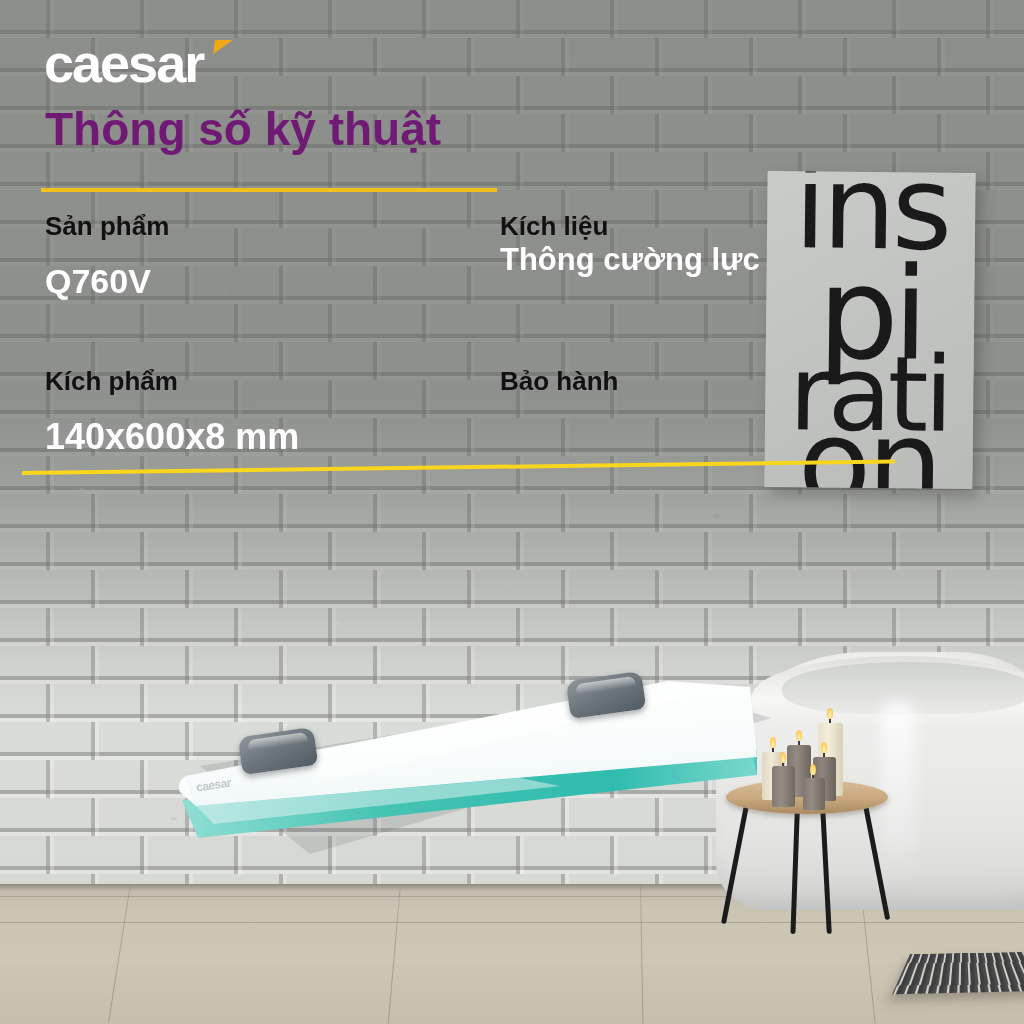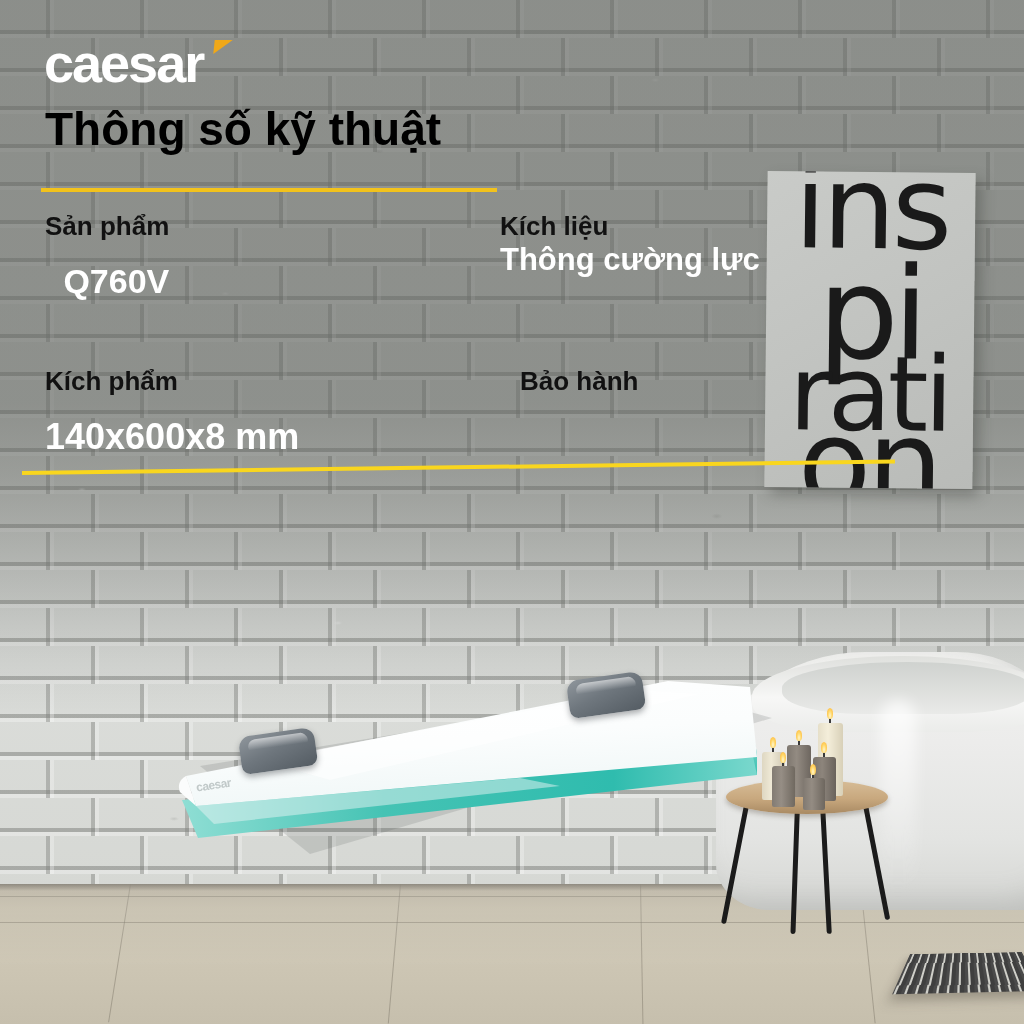--- a/index.html
+++ b/index.html
@@ -86,21 +86,21 @@
   }
   .logo-accent {
     position:absolute; left:214px; top:40px;
     width:0; height:0;
     border-left:18px solid #f0a818;
     border-bottom:14px solid transparent;
     transform:skewX(-6deg);
   }
   .title {
     position:absolute; left:45px; top:104px;
-    font-size:46px; font-weight:bold; color:#000000;
+    font-size:46px; font-weight:bold; color:#701a75;
     letter-spacing:0px; line-height:1.1;
   }
   .divider-top {
     position:absolute; left:41px; top:188px; width:456px; height:4px;
     background:#f2c21c;
   }
   .divider-bottom {
     position:absolute; left:22px; top:471px; width:873px; height:4px;
     background:#f9d61e;
     transform-origin:left center; transform:rotate(-0.75deg);
@@ -359,33 +359,33 @@
   </div>
 
   <div class="mat"></div>
 
   <div class="logo">caesar</div>
   <div class="logo-accent"></div>
 
   <div class="title">Thông số kỹ thuật</div>
   <div class="divider-top"></div>
 
-  <div class="spec" style="left:45px; top:212px;text-align:right;">
+  <div class="spec" style="left:45px; top:212px;">
     <div class="spec-label">Sản phẩm</div>
     <div class="spec-value big">Q760V</div>
   </div>
 
   <div class="spec" style="left:500px; top:212px;">
     <div class="spec-label">Kích liệu</div>
     <div class="spec-value" style="margin-top:0">Thông cường lực</div>
   </div>
 
   <div class="spec" style="left:45px; top:367px;">
     <div class="spec-label">Kích phẩm</div>
     <div class="spec-value big" style="font-size:36px">140x600x8 mm</div>
   </div>
 
-  <div class="spec" style="left:520px; top:367px;text-align:right;">
+  <div class="spec" style="left:500px; top:367px;text-align:right;">
     <div class="spec-label">Bảo hành</div>
   </div>
 
   <div class="divider-bottom"></div>
 </div>
 
 </body></html>

